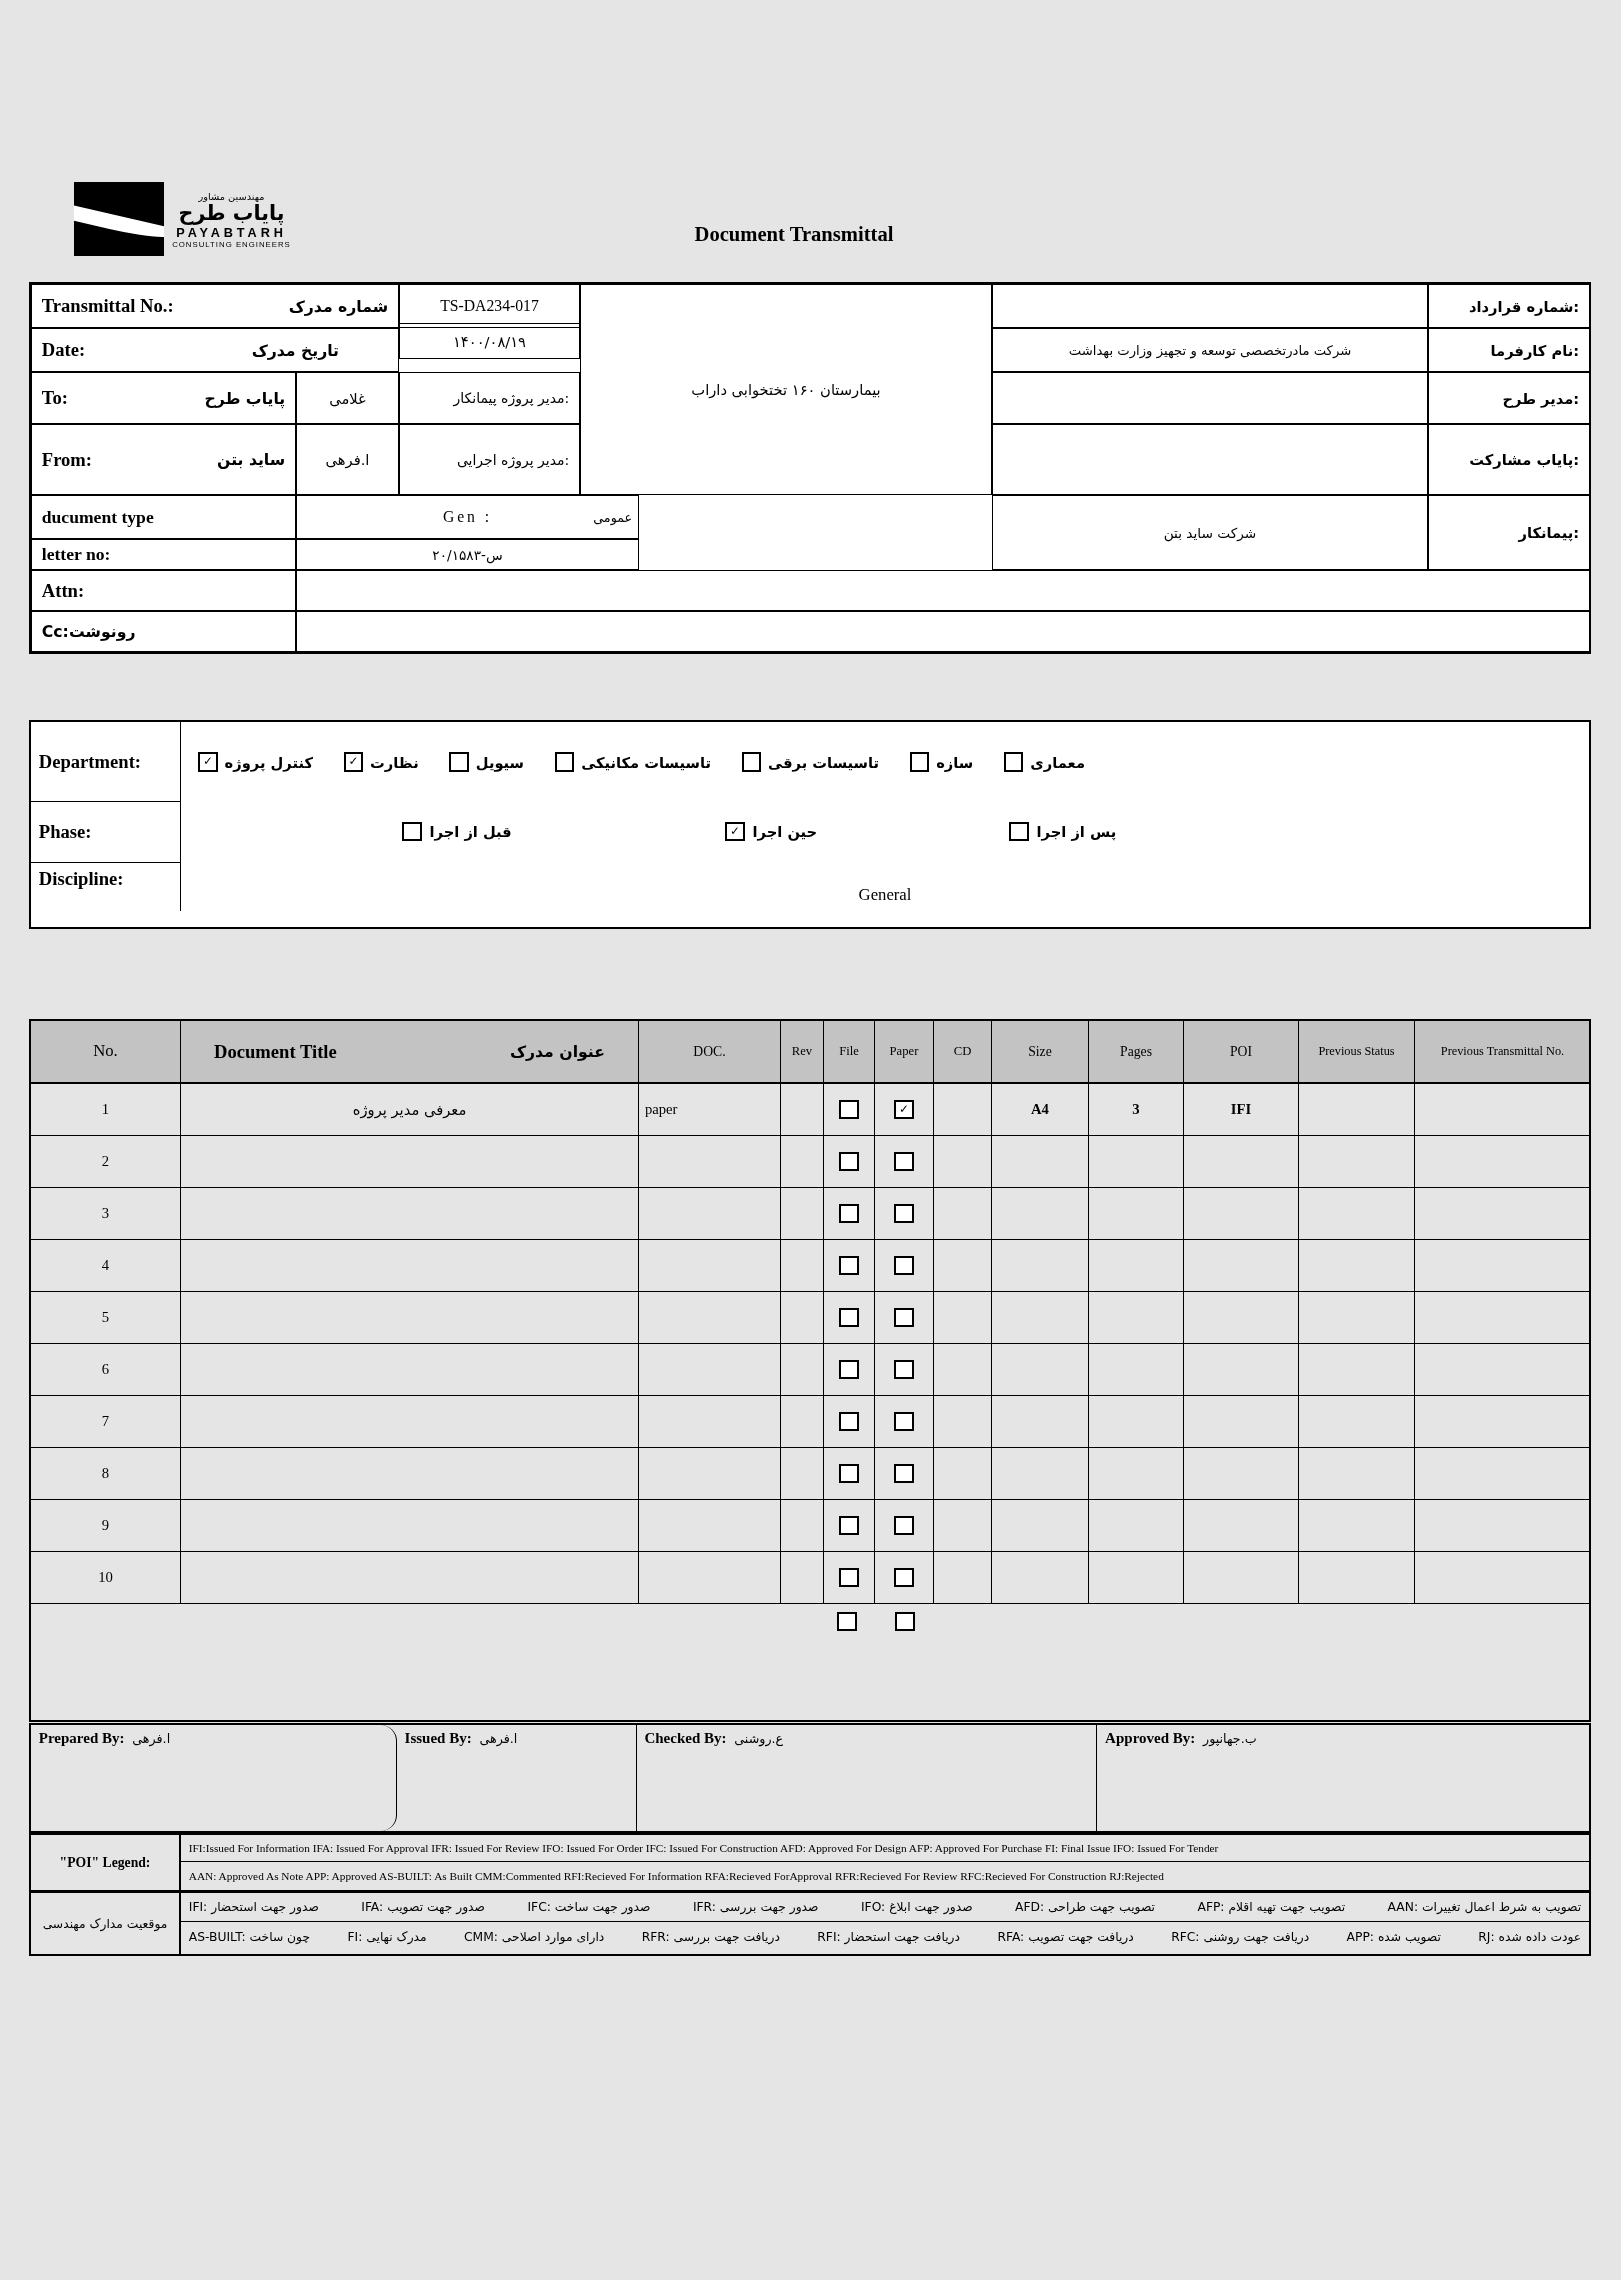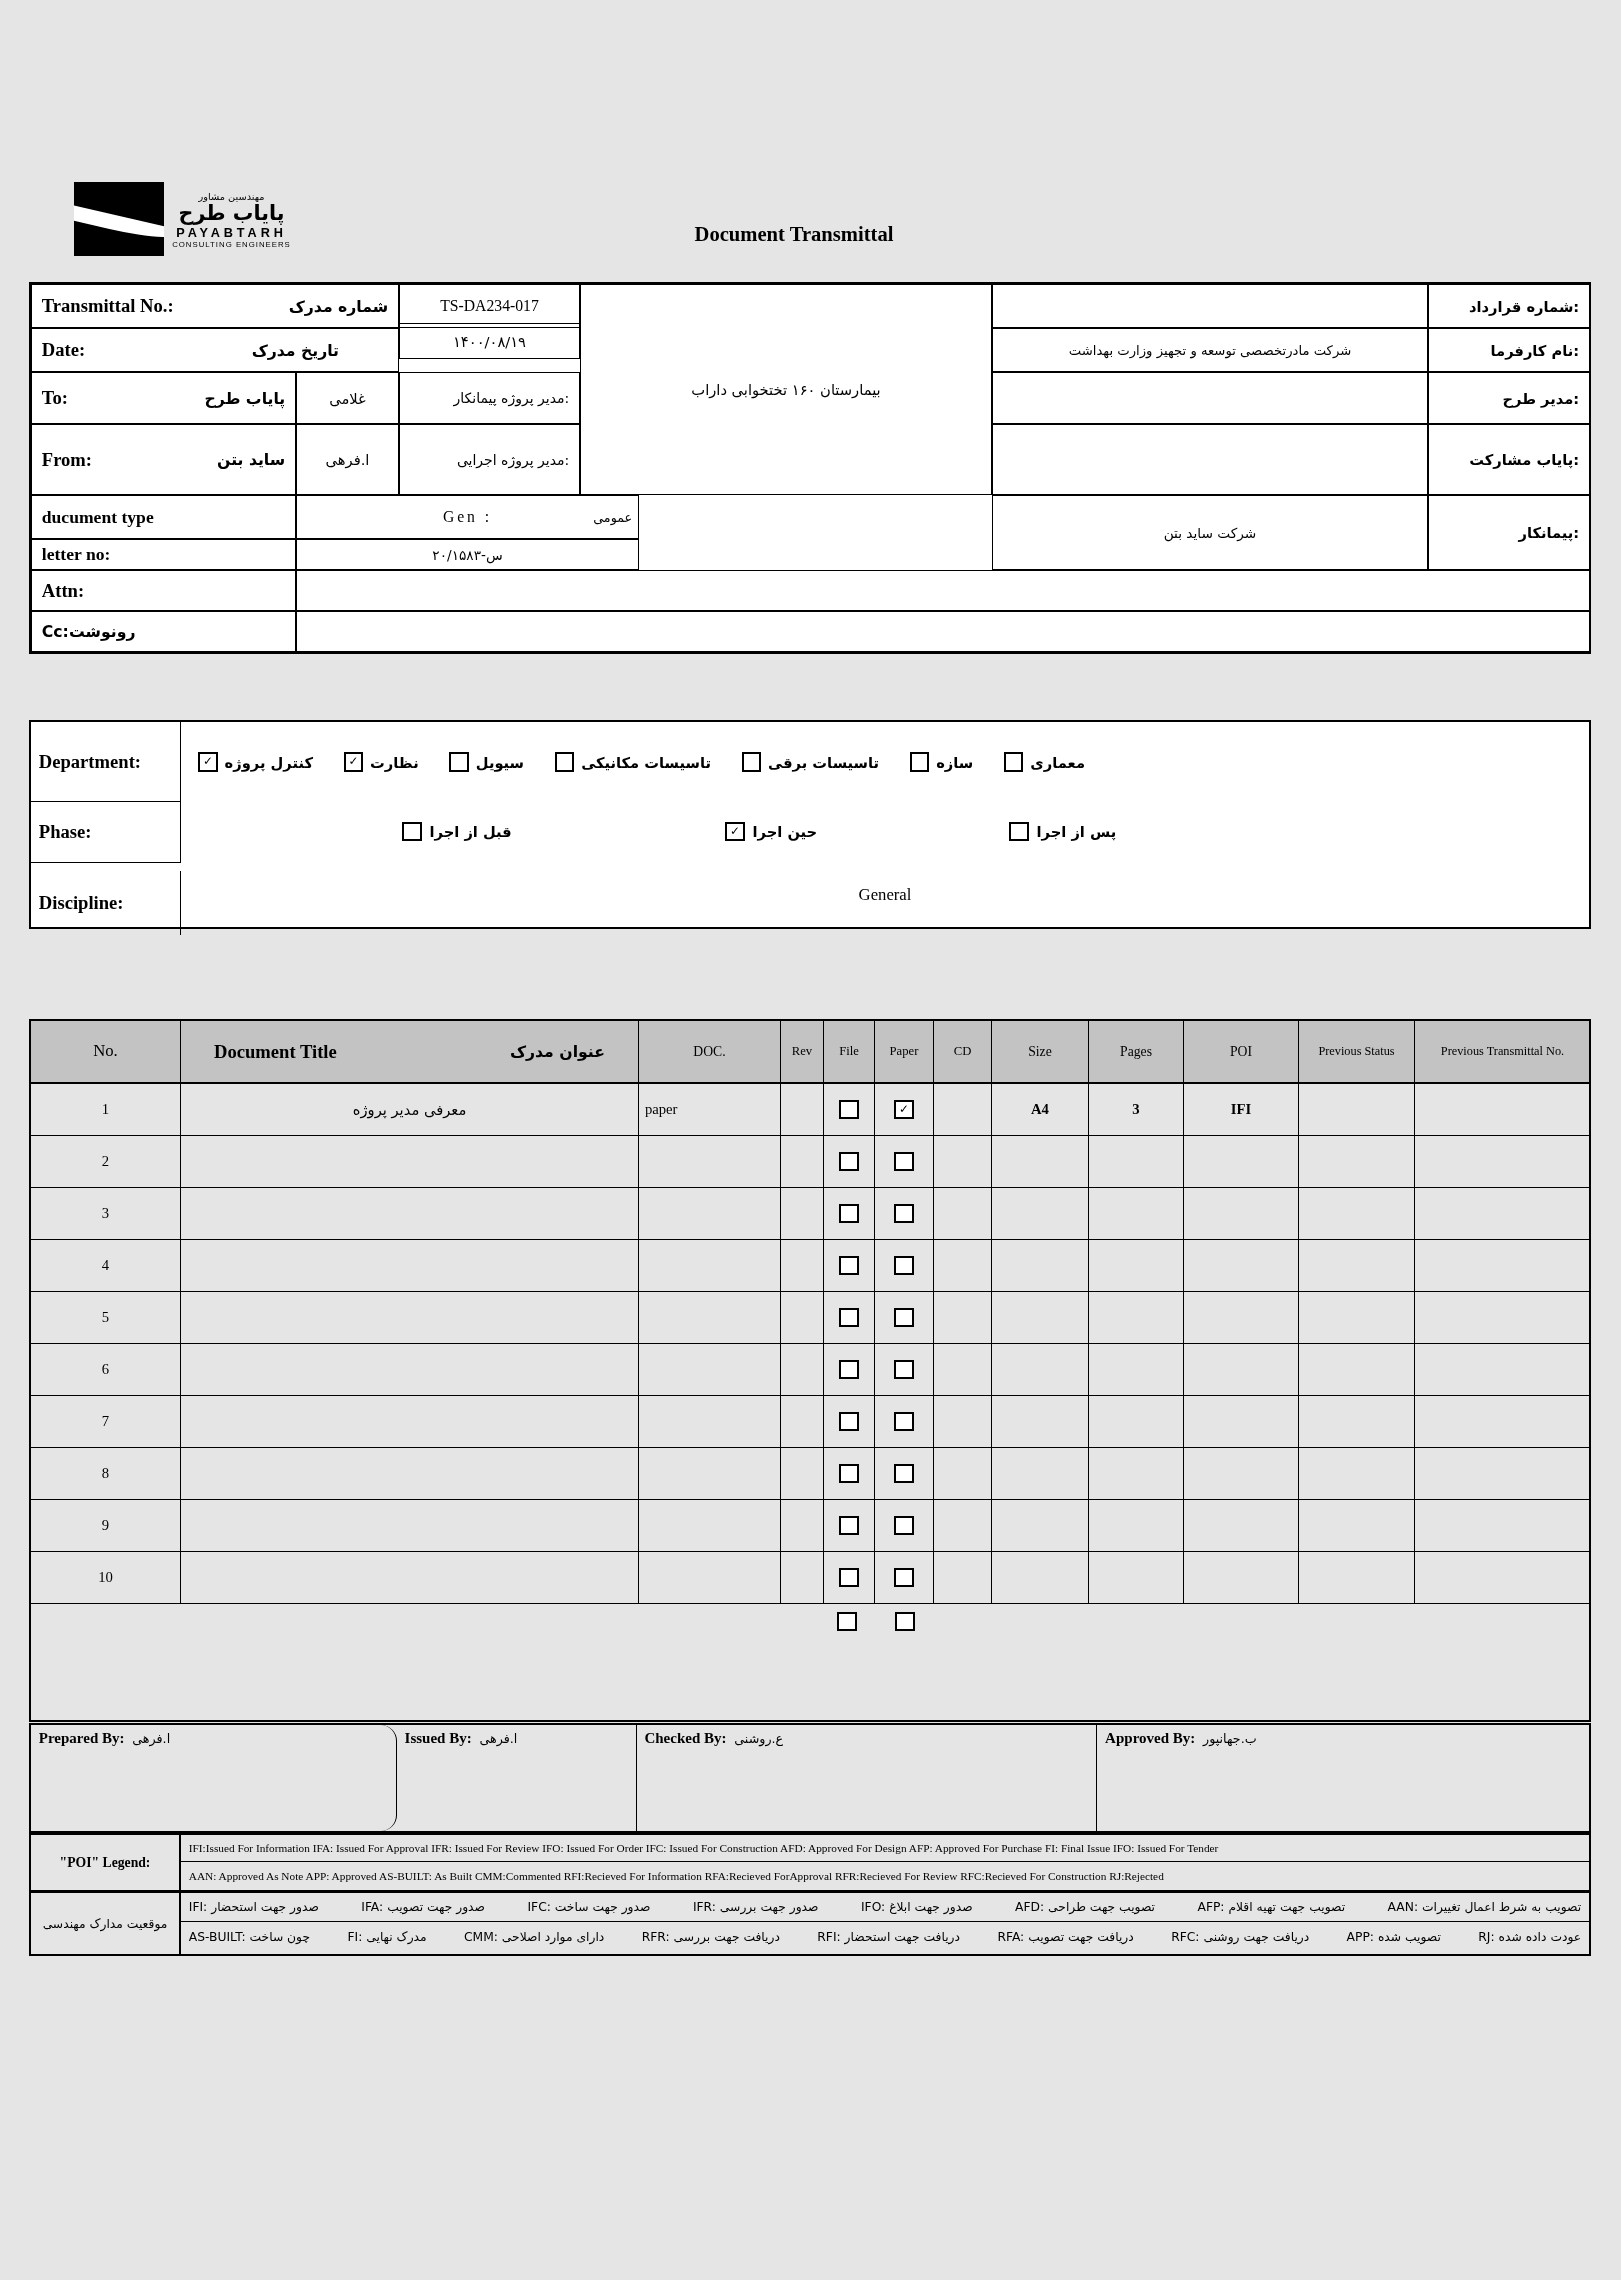--- a/index.html
+++ b/index.html
@@ -199,21 +199,21 @@
         </span>
         <span class="pitem" style="left: 544px; top: 19.6px;">
           <span class="cbox">✓</span>
           <span class="clab fa">حین اجرا</span>
         </span>
         <span class="pitem" style="left: 828px; top: 19.6px;">
           <span class="cbox"></span>
           <span class="clab fa">پس از اجرا</span>
         </span>
       </div>
-    <div class="cls-label" style="top:149px;height:64px;">Discipline:</div>
+    <div class="cls-label" style="top:125px;height:64px;">Discipline:</div>
     <div class="abs ctr" style="left:150px;top:141px;width:1408px;height:64px;display:flex;align-items:center;
          justify-content:center;font-size:16.7px;">General</div>
   </div>
 
   <div class="dt">
     <div class="trow hrow">
       <div class="c0" style="font-size:16.7px;">No.</div>
       <div class="c1 titlehead">
         <span class="b" style="font-size:18.6px;">Document Title</span>
         <span class="b fa" style="font-size:15.7px;">عنوان مدرک</span>

